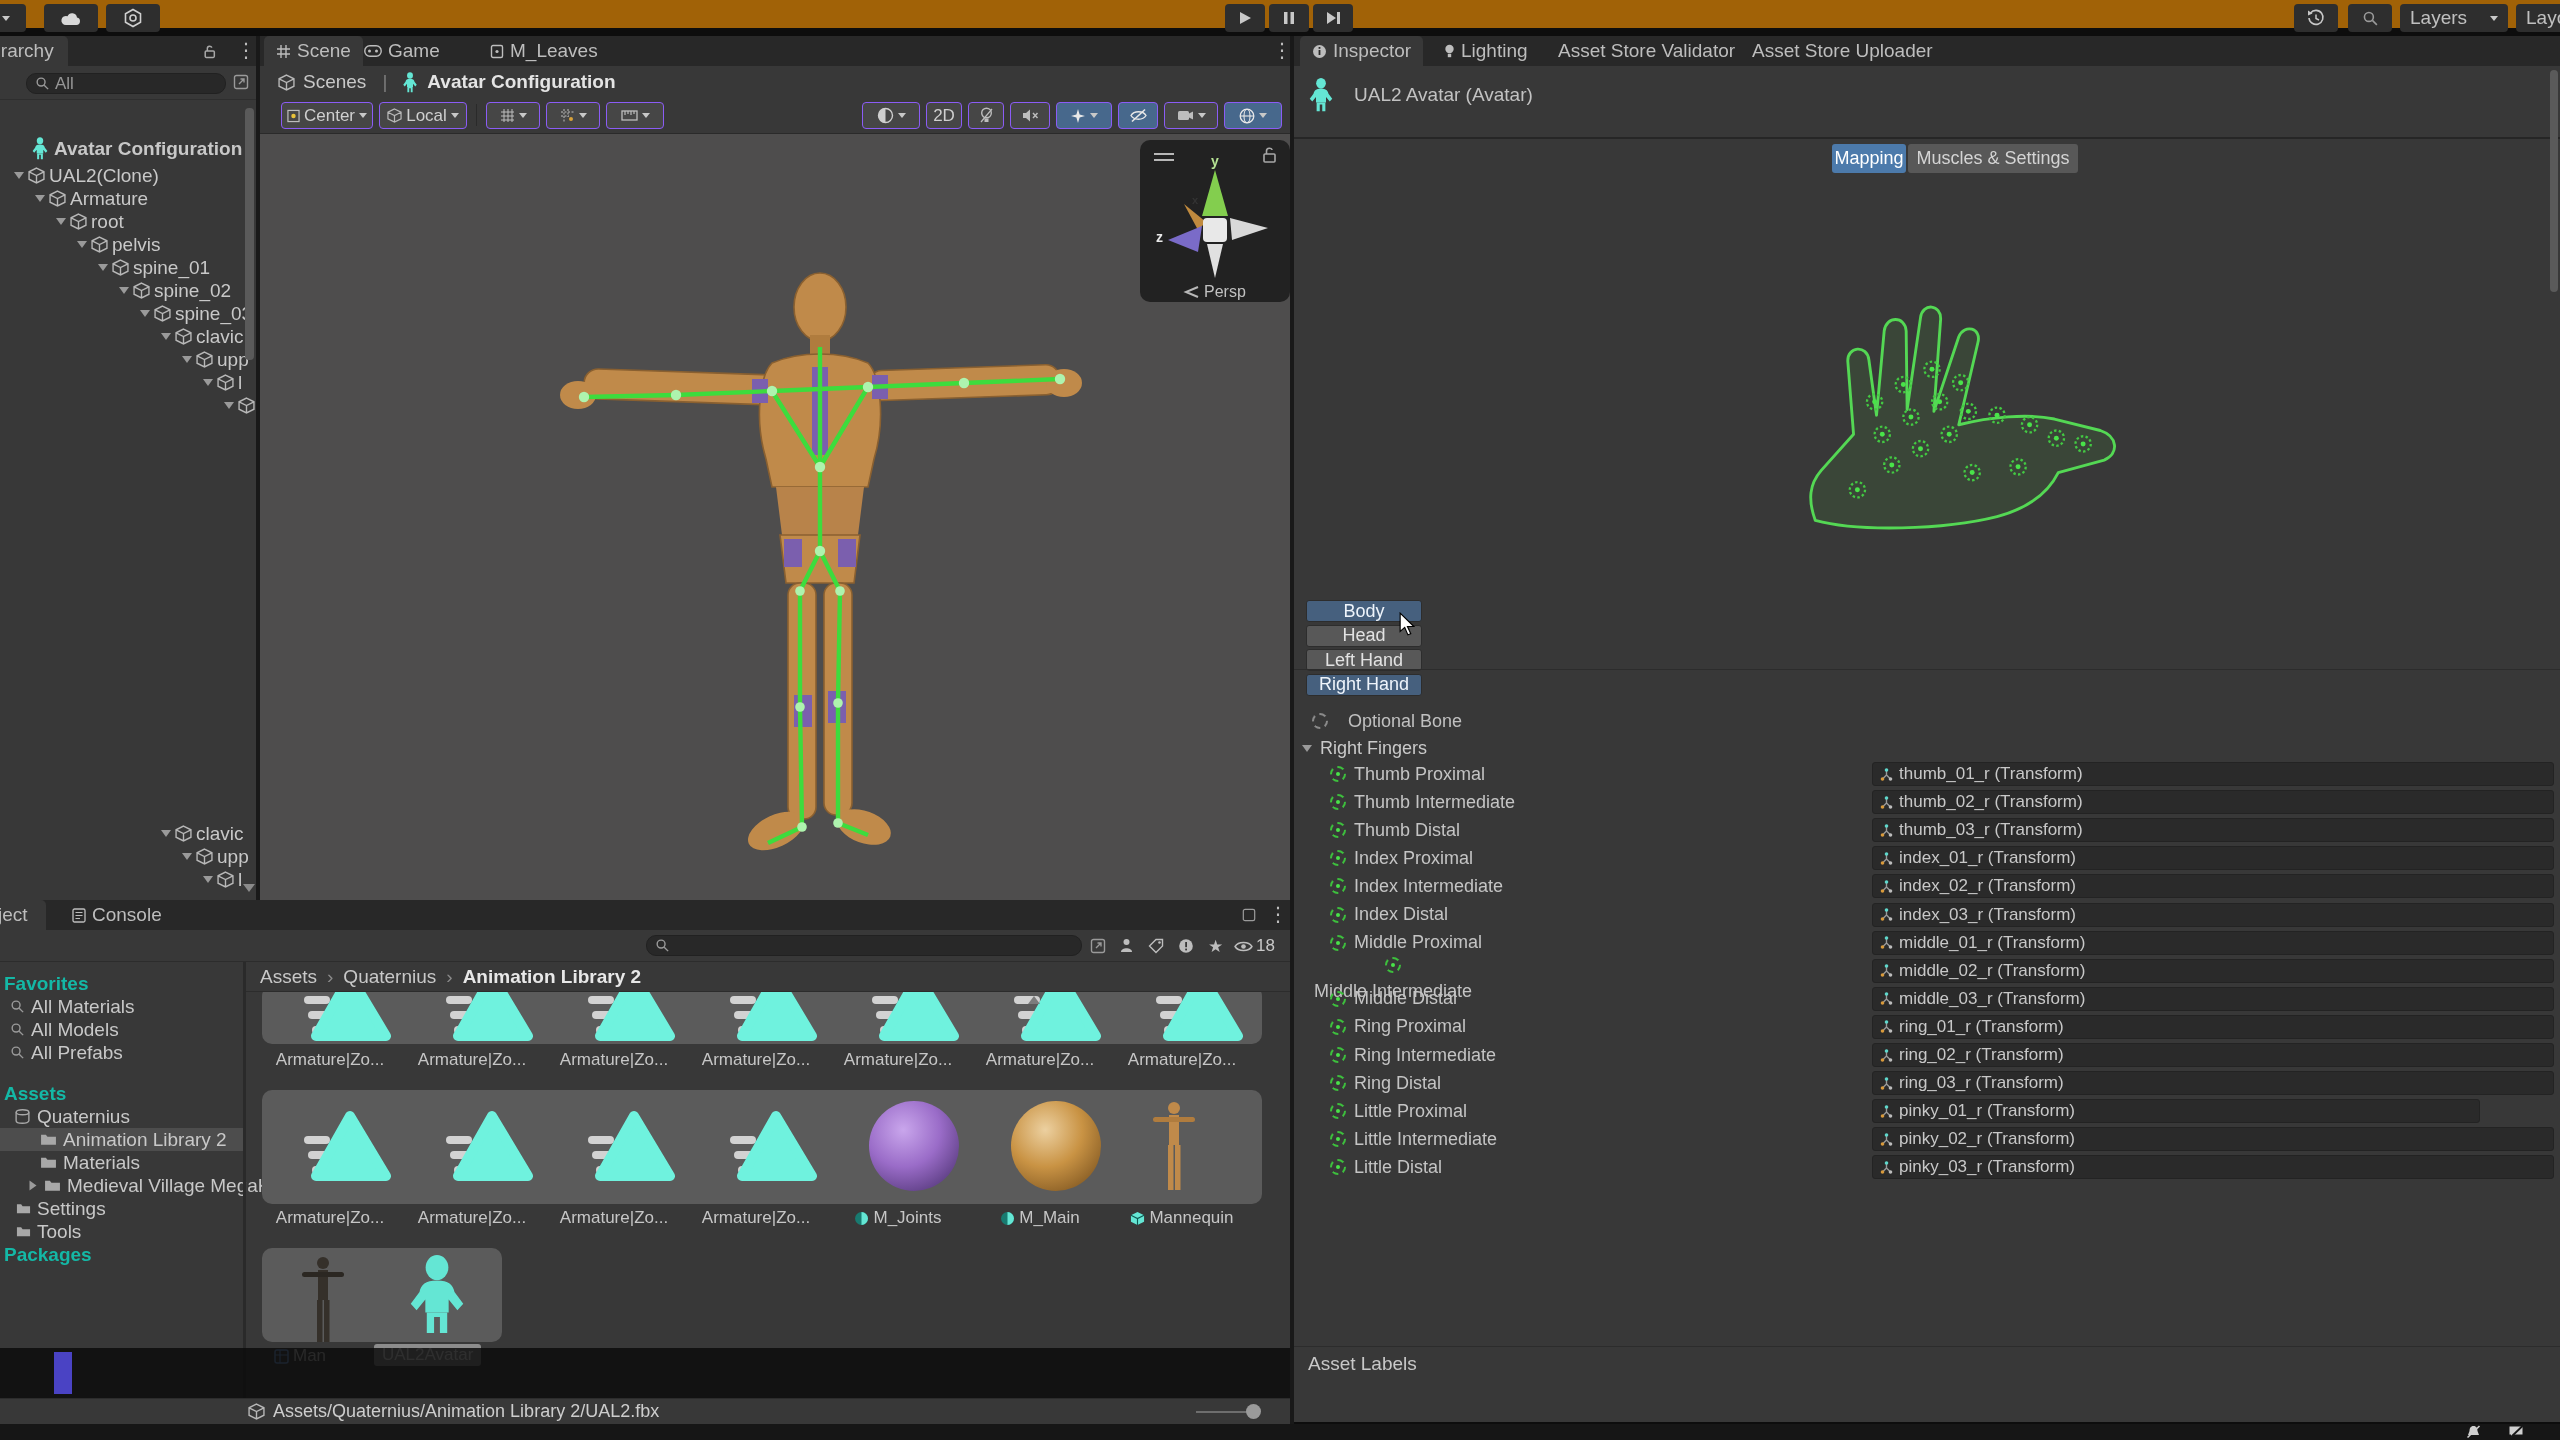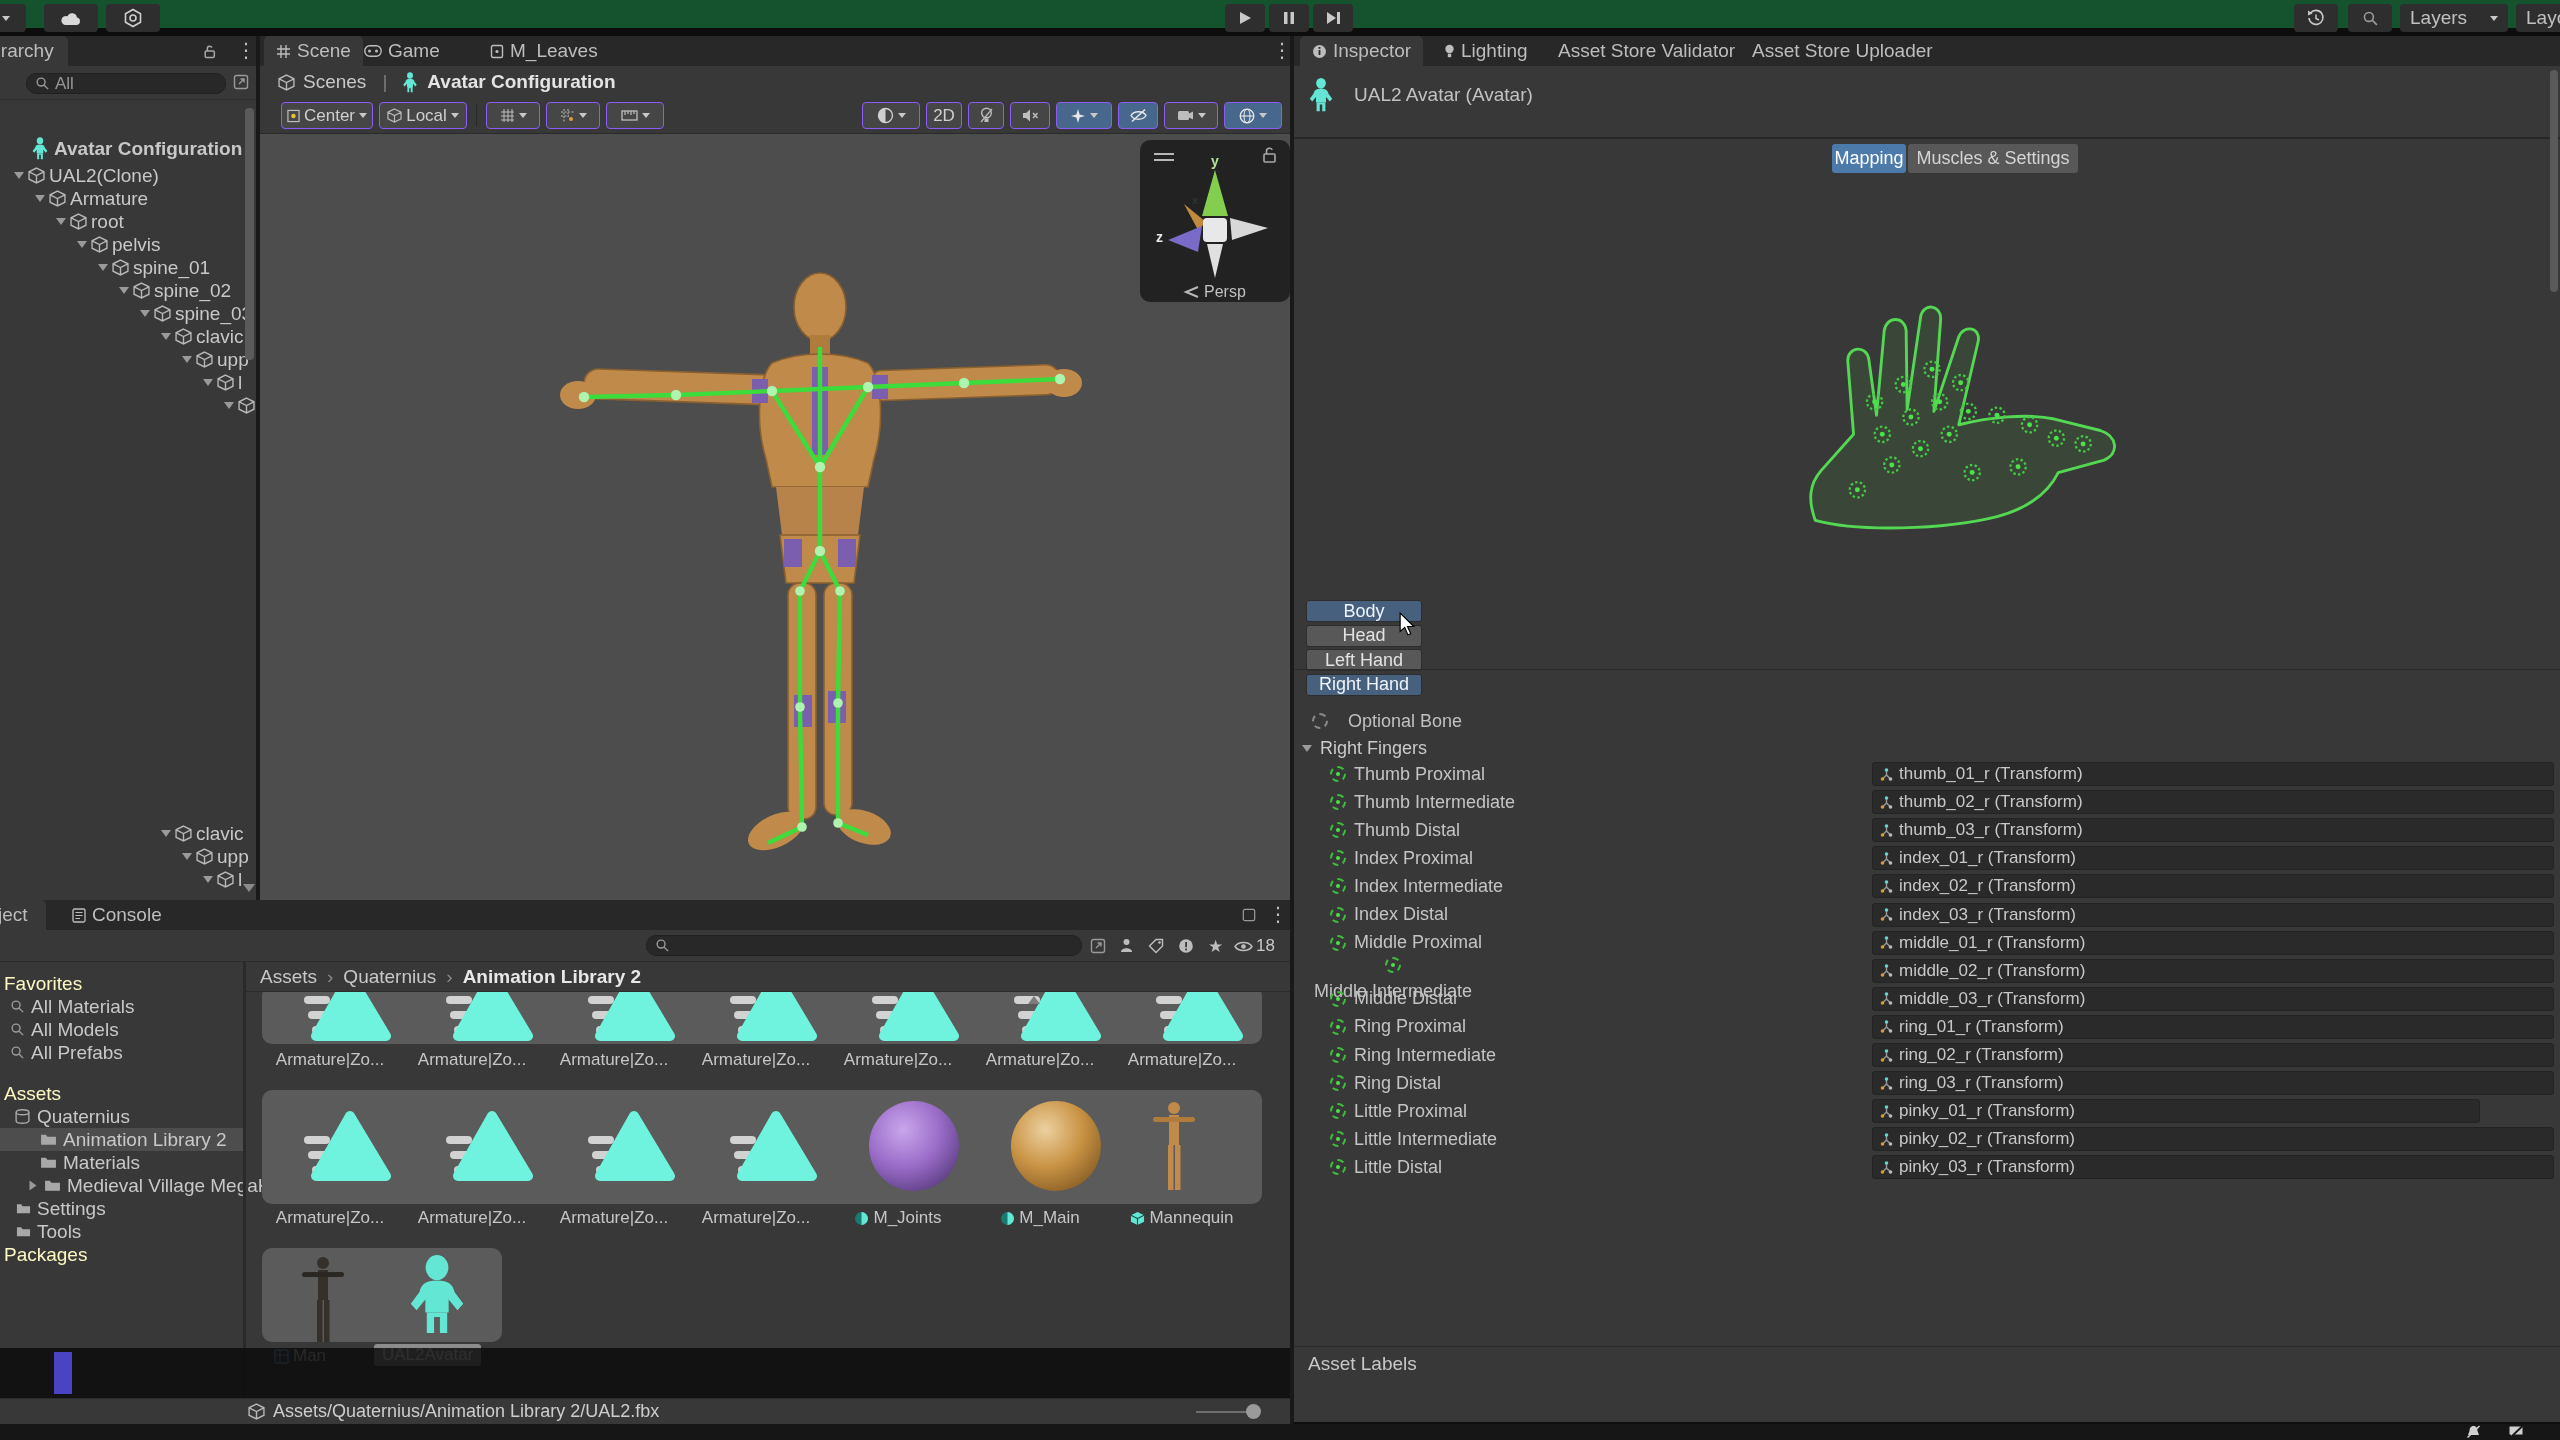--- a/index.html
+++ b/index.html
@@ -4,21 +4,21 @@
 <style>
   *{margin:0;padding:0;box-sizing:border-box}
   html,body{width:2560px;height:1440px;overflow:hidden;background:#0d0d0d;
     font-family:"Liberation Sans","DejaVu Sans",sans-serif;color:#c8c8c8;font-size:19px;
     -webkit-font-smoothing:antialiased}
   .abs{position:absolute}
   svg{display:block}
   .i16{width:17px;height:17px;flex:0 0 auto}
   .i14{width:15px;height:15px;flex:0 0 auto}
   
-  #topbar{left:0;top:0;width:2560px;height:28px;background:#14532d}
+  #topbar{left:0;top:0;width:2560px;height:28px;background:#a16207}
   .tbtn{position:absolute;top:4px;height:28px;background:#2e2e2e;border-radius:4px;
     display:flex;align-items:center;justify-content:center;gap:4px;color:#c0c0c0}
   
   #hierarchy{left:0;top:36px;width:258px;height:864px;background:#383838;overflow:hidden}
   #scene{left:260px;top:36px;width:1030px;height:864px;background:#383838;overflow:hidden}
   #inspector{left:1294px;top:36px;width:1266px;height:1386px;background:#383838;overflow:hidden}
   #project{left:0;top:900px;width:1290px;height:524px;background:#383838;overflow:hidden}
   .vdiv{top:36px;width:4px;height:1388px;background:#191919}
   .tabstrip{position:absolute;left:0;top:0;right:0;height:30px;background:#282828}
   .tab{position:absolute;top:0;height:30px;display:flex;align-items:center;gap:6px;
@@ -62,21 +62,21 @@
   .frow-field{position:absolute;left:1872px;width:682px;height:24px;background:#2a2a2a;
     border:1px solid #232323;border-radius:3px;display:flex;align-items:center;gap:5px;
     padding:0 6px;font-size:17px;color:#c8c8c8;white-space:nowrap;overflow:hidden}
   .dashring{width:16px;height:16px;border-radius:50%;border:2px dashed #3dbf3d;position:relative;flex:0 0 auto}
   .dashring::after{content:"";position:absolute;left:4px;top:4px;width:4px;height:4px;border-radius:50%;background:#49e349}
   .dashring.gray{border-color:#8a8a8a}
   .dashring.gray::after{display:none}
   
   .ptree-row{position:absolute;height:23px;display:flex;align-items:center;gap:6px;
     white-space:nowrap;font-size:19px;color:#c8c8c8}
-  .pthead{font-weight:normal;color:#fef9c3}
+  .pthead{font-weight:bold;color:#14b8a6}
   .strip{position:absolute;background:#5b5b5b;border-radius:10px;overflow:hidden}
   .gitem{position:absolute}
   .glabel{position:absolute;width:136px;text-align:center;font-size:17px;color:#c6c6c6;
     white-space:nowrap;overflow:hidden;display:flex;align-items:center;justify-content:center;gap:4px}
   #banner{left:0;top:1348px;width:1290px;height:50px;background:rgba(12,12,12,0.85);z-index:40}
   #banner-bar{position:absolute;left:54px;top:4px;width:18px;height:42px;background:#4a43c4}
   #banner-text{position:absolute;left:100px;top:3px;font-size:47px;font-weight:800;
     letter-spacing:13px;color:#f4f4f4;white-space:nowrap;text-shadow:0 0 6px rgba(0,0,0,.6)}
   #pstatus{position:absolute;left:0;top:498px;width:1290px;height:26px;background:#383838;
     border-top:1px solid #2c2c2c;display:flex;align-items:center;z-index:50}

